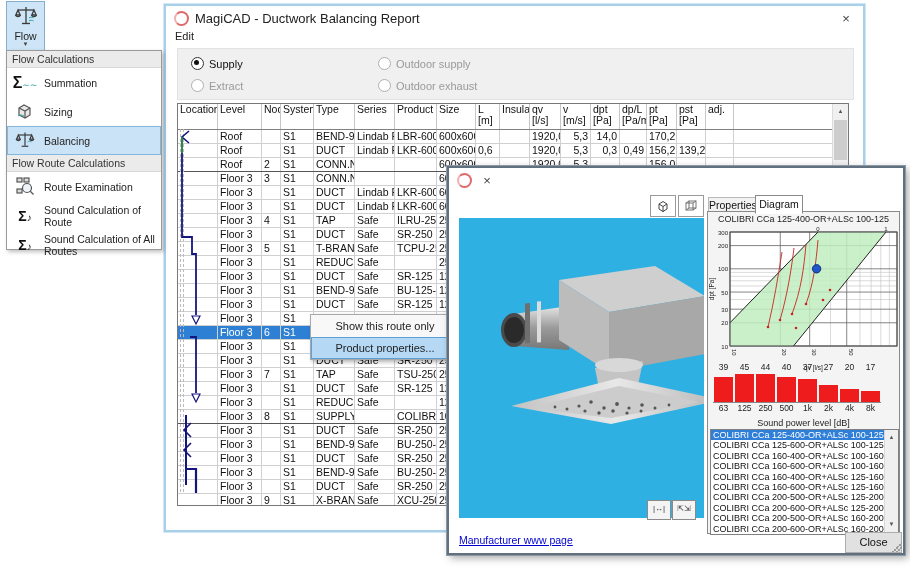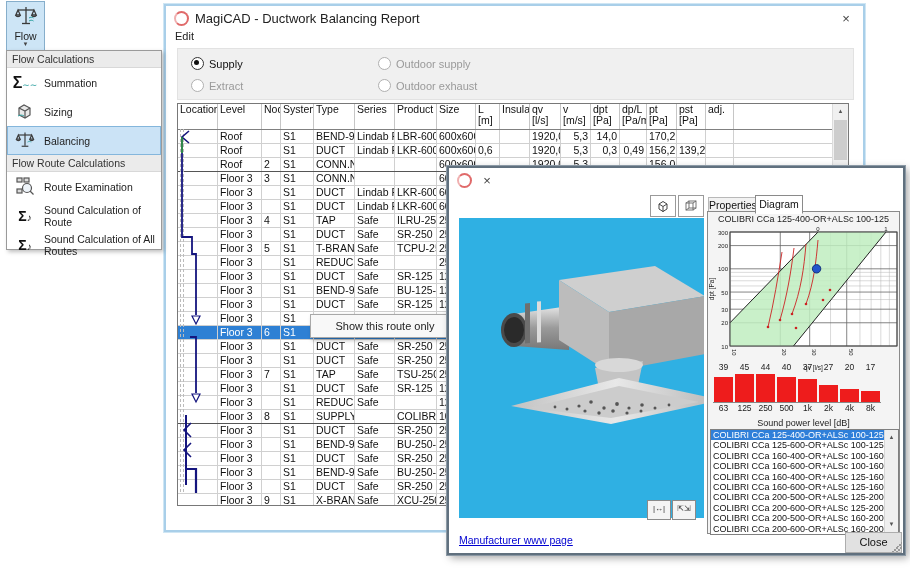--- a/index.html
+++ b/index.html
@@ -799,20 +799,21 @@
       <div id="vscroll">
         <div class="sb-arr">▲</div>
         <div id="vthumb"></div>
       </div>
     </div>
     <div class="abs gbtn" style="left:286px;top:499px;width:260px;height:20px;">Next warning/error</div>
   </div>
 
   <div class="abs" id="ctx">
       <div class="ctx-item">Show this route only</div>
+      <div class="ctx-item hl">Product properties...</div>
     </div>
 
   <div class="abs" id="prod-dlg">
     <div class="win-title">
       <span class="logo"></span>
       <span class="win-x">×</span>
     </div>
 
     <div class="abs tool-btn" style="left:201px;top:27px;">
       <svg width="14" height="14" viewBox="0 0 14 14">

